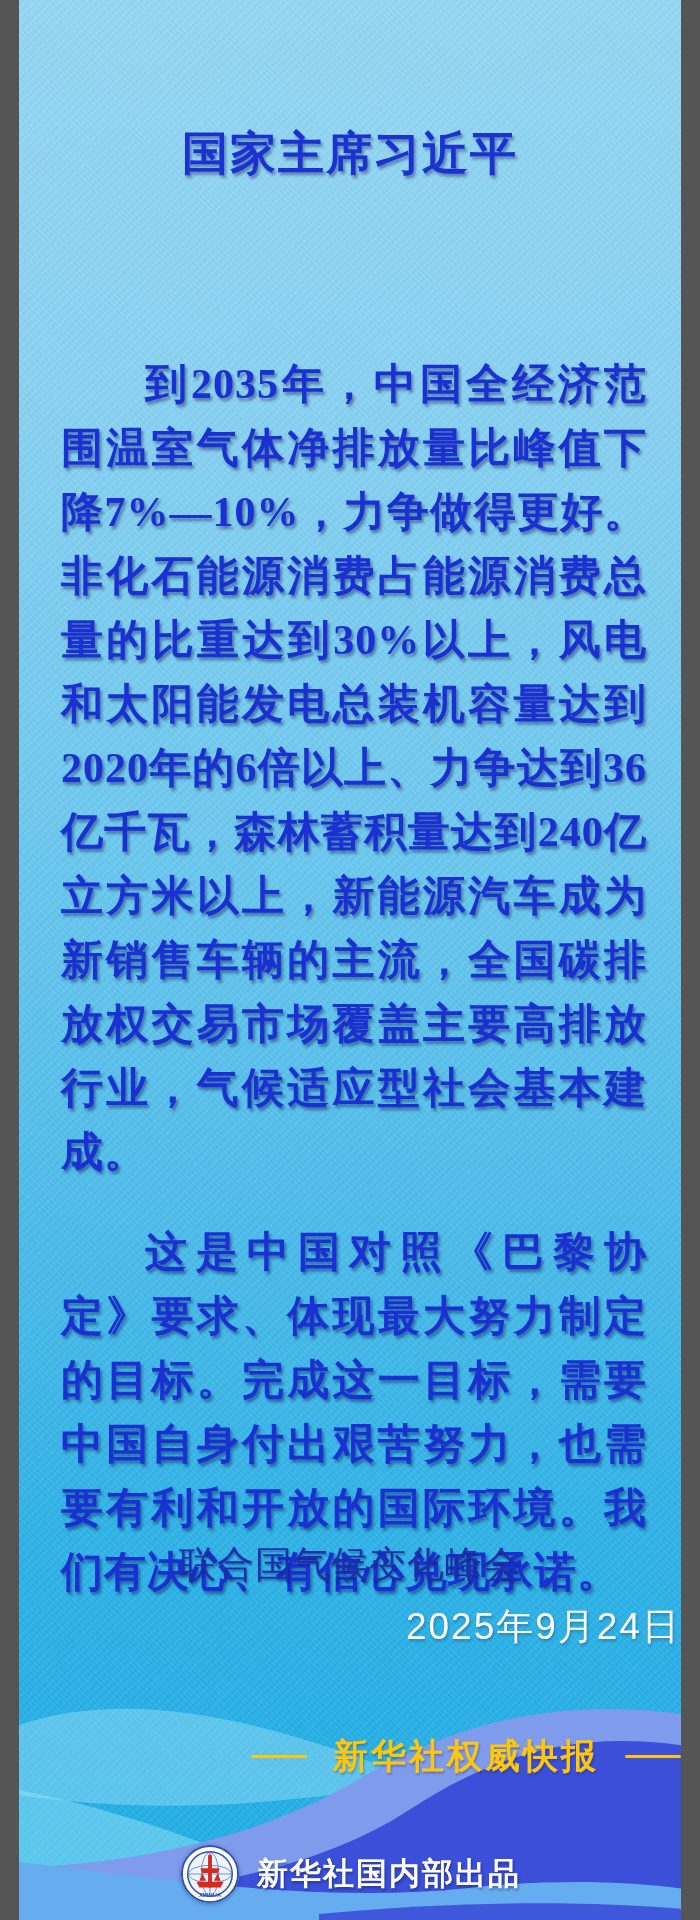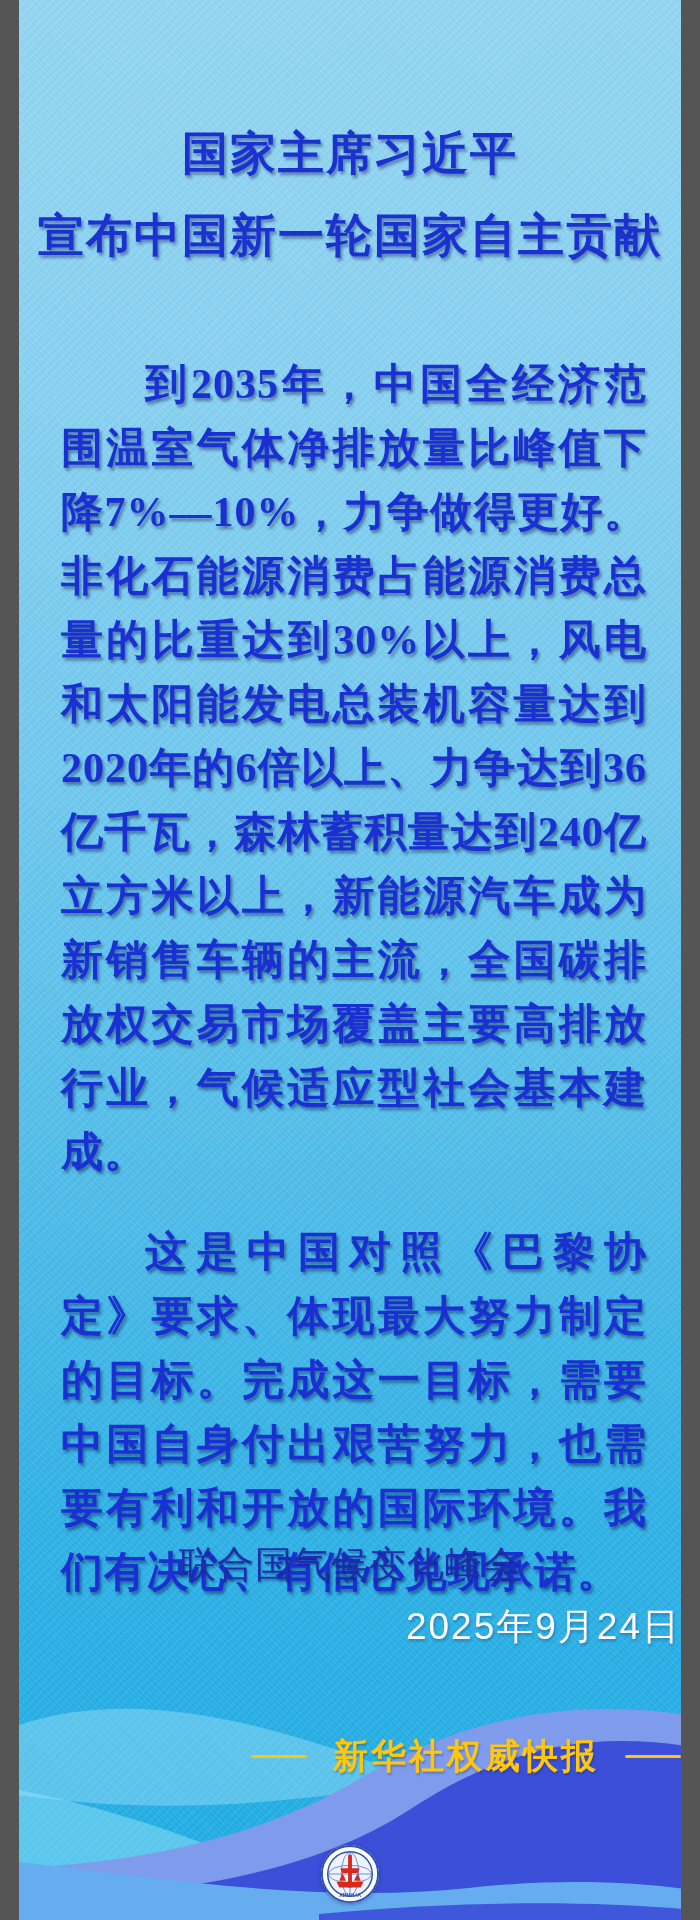--- a/index.html
+++ b/index.html
@@ -104,21 +104,21 @@
     letter-spacing:2px;
     text-shadow:1px 2px 3px rgba(10,25,90,.45);
   }
   .seal{width:62px;height:62px;display:block;filter:drop-shadow(0 1px 2px rgba(10,25,90,.4));}
 </style>
 </head>
 <body>
 
 <div class="card">
 
-  <h1 class="title"><span>国家主席习近平</span><br><span>宣布中国新一轮国家自主贡献</span></h1>
+  <h1 class="title"><span>国家主席习近平</span><br></h1>
 
   <div class="body-text">
     <p>到2035年，中国全经济范围温室气体净排放量比峰值下降7%—10%，力争做得更好。非化石能源消费占能源消费总量的比重达到30%以上，风电和太阳能发电总装机容量达到2020年的6倍以上、力争达到36亿千瓦，森林蓄积量达到240亿立方米以上，新能源汽车成为新销售车辆的主流，全国碳排放权交易市场覆盖主要高排放行业，气候适应型社会基本建成。</p>
     <p>这是中国对照《巴黎协定》要求、体现最大努力制定的目标。完成这一目标，需要中国自身付出艰苦努力，也需要有利和开放的国际环境。我们有决心、有信心兑现承诺。</p>
   </div>
 
   <div class="event-title">联合国气候变化峰会</div>
 
   <div class="event-date">2025年9月24日</div>
 
@@ -157,15 +157,16 @@
 
       <g fill="#d42b1e">
         <rect x="30" y="12" width="4" height="34" rx="1"></rect>
         <path d="M22 26 h20 l-2 5 h-16 Z"></path>
         <path d="M18 40 h28 l-3 6 h-22 Z"></path>
         <path d="M24 31 l4 8 h-7 Z"></path>
         <path d="M40 31 l3 8 h-7 Z"></path>
       </g>
       <text x="32" y="56" text-anchor="middle" font-size="6" font-weight="bold" fill="#2a4fae">XINHUA</text>
     </svg>
+    <span class="credit-label">新华社国内部出品</span>
   </div>
 
 </div>
 
 </body></html>

